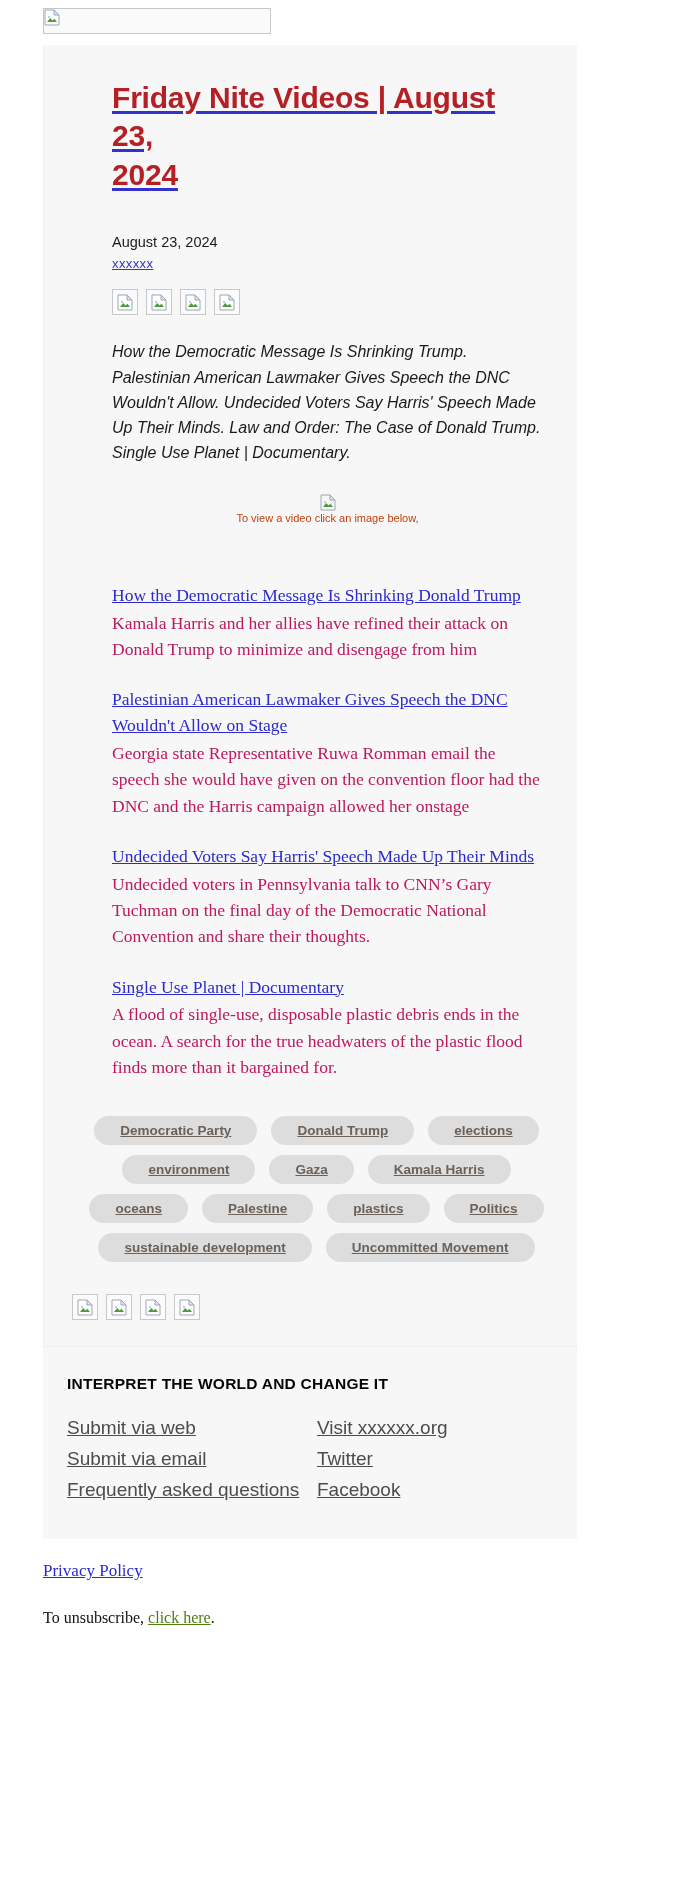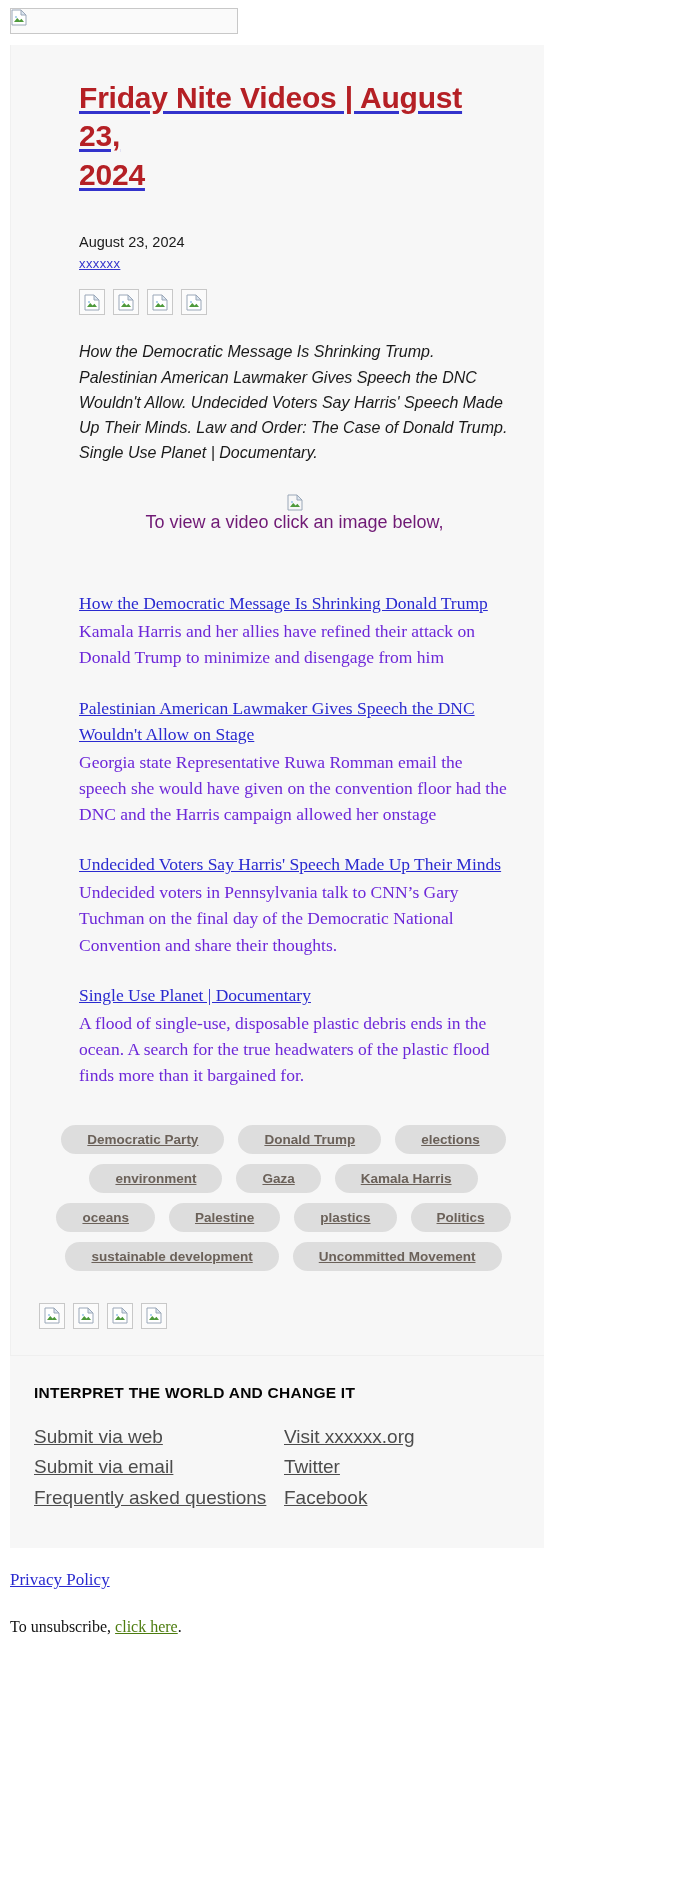--- a/index.html
+++ b/index.html
@@ -5,21 +5,21 @@
   * { box-sizing: border-box; }
   html, body {
     margin: 0; padding: 0;
     background: #ffffff;
     width: 700px;
   }
   body {
     font-family: "Liberation Serif", "DejaVu Serif", serif;
     color: #111111;
   }
-  .page { width: 700px; position: relative; background: #ffffff; }
+  .page { width: 700px; position: relative; background: #ffffff; padding-left: 33px; }
 
   
   .logo-strip {
     margin: 8px 0 0 10px;
     width: 228px;
     height: 26px;
     border: 1px solid #c8c8c8;
     background: #fafafa;
     display: flex;
     align-items: flex-start;
@@ -89,42 +89,42 @@
     font-style: italic;
     font-size: 16px;
     line-height: 1.58;
     color: #1a1a1a;
   }
 
   .view-note {
     margin-top: 28px;
     text-align: center;
     font-family: "Liberation Sans", "DejaVu Sans", sans-serif;
-    font-size: 18px;
-    color: #701a75;
+    font-size: 11px;
+    color: #c2410c;
     line-height: 1.2;
   }
   .view-note .bi { display: block; margin: 0 auto 1px auto; width: 16px; }
 
   .articles { margin-top: 58px; }
   .article { margin-bottom: 25px; }
   .article:last-child { margin-bottom: 0; }
   .article a.headline {
     color: #2a2ad0;
     text-decoration: underline;
     font-size: 17.5px;
     line-height: 1.48;
     font-family: "Liberation Serif", "DejaVu Serif", serif;
     text-align: right;
   }
   .article p.blurb {
     margin: 1px 0 0 0;
     font-size: 17.5px;
     line-height: 1.5;
-    color: #6d28d9;
+    color: #be185d;
     font-family: "Liberation Serif", "DejaVu Serif", serif;
   }
 
   
   .tags {
     margin: 36px 0 0 0;
     padding: 0 18px 0 30px;
     display: flex;
     flex-wrap: wrap;
     gap: 10px 14px;

